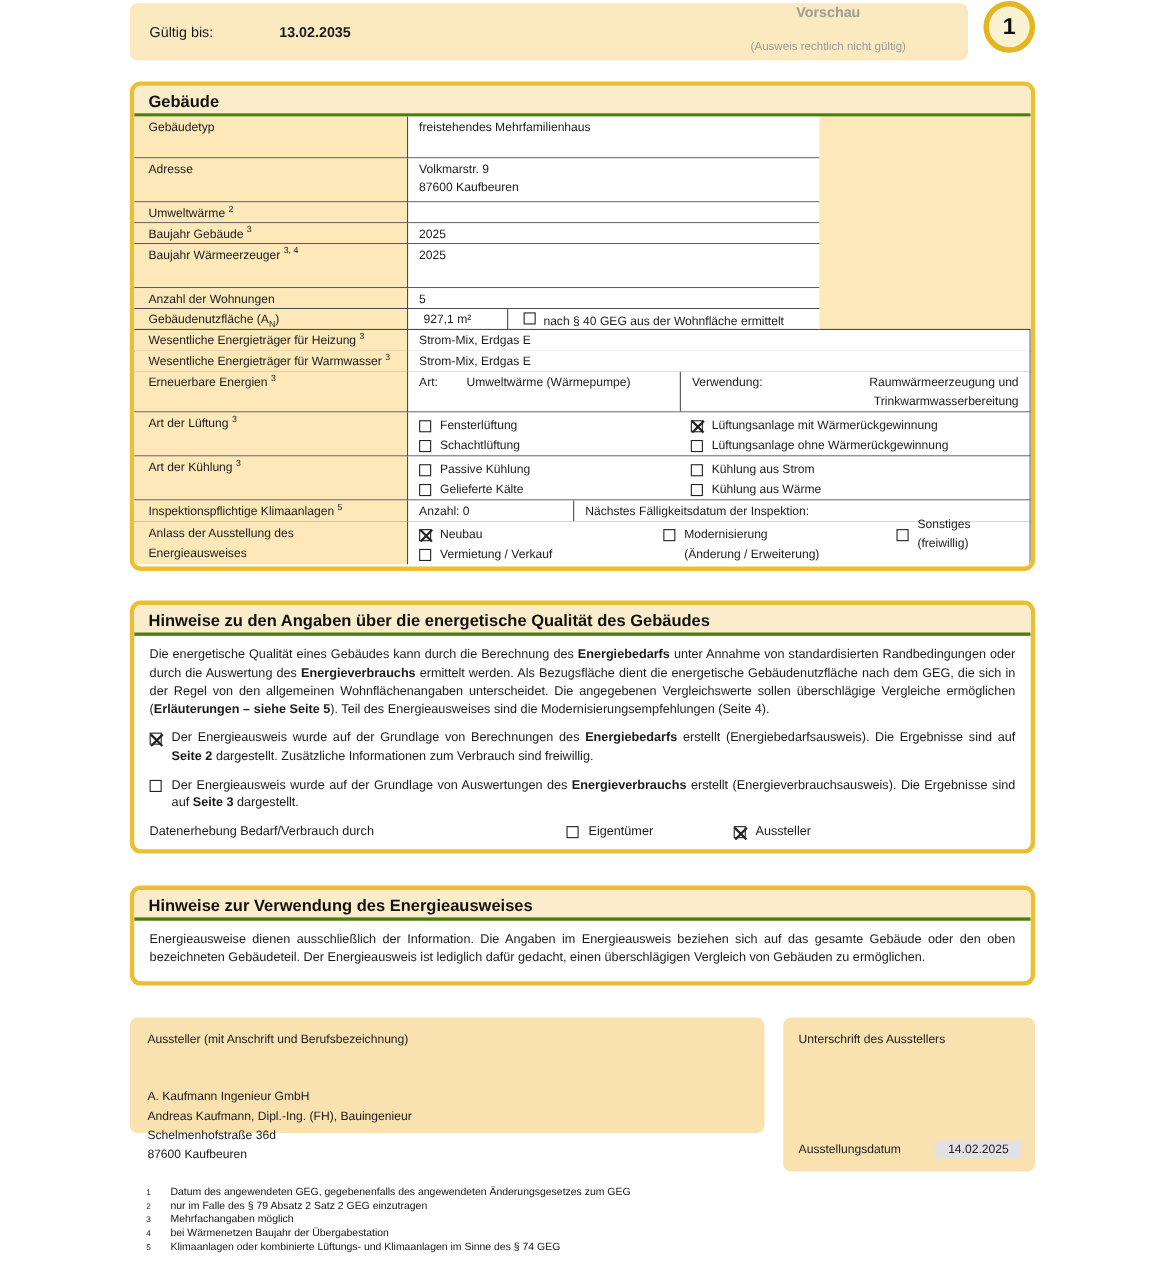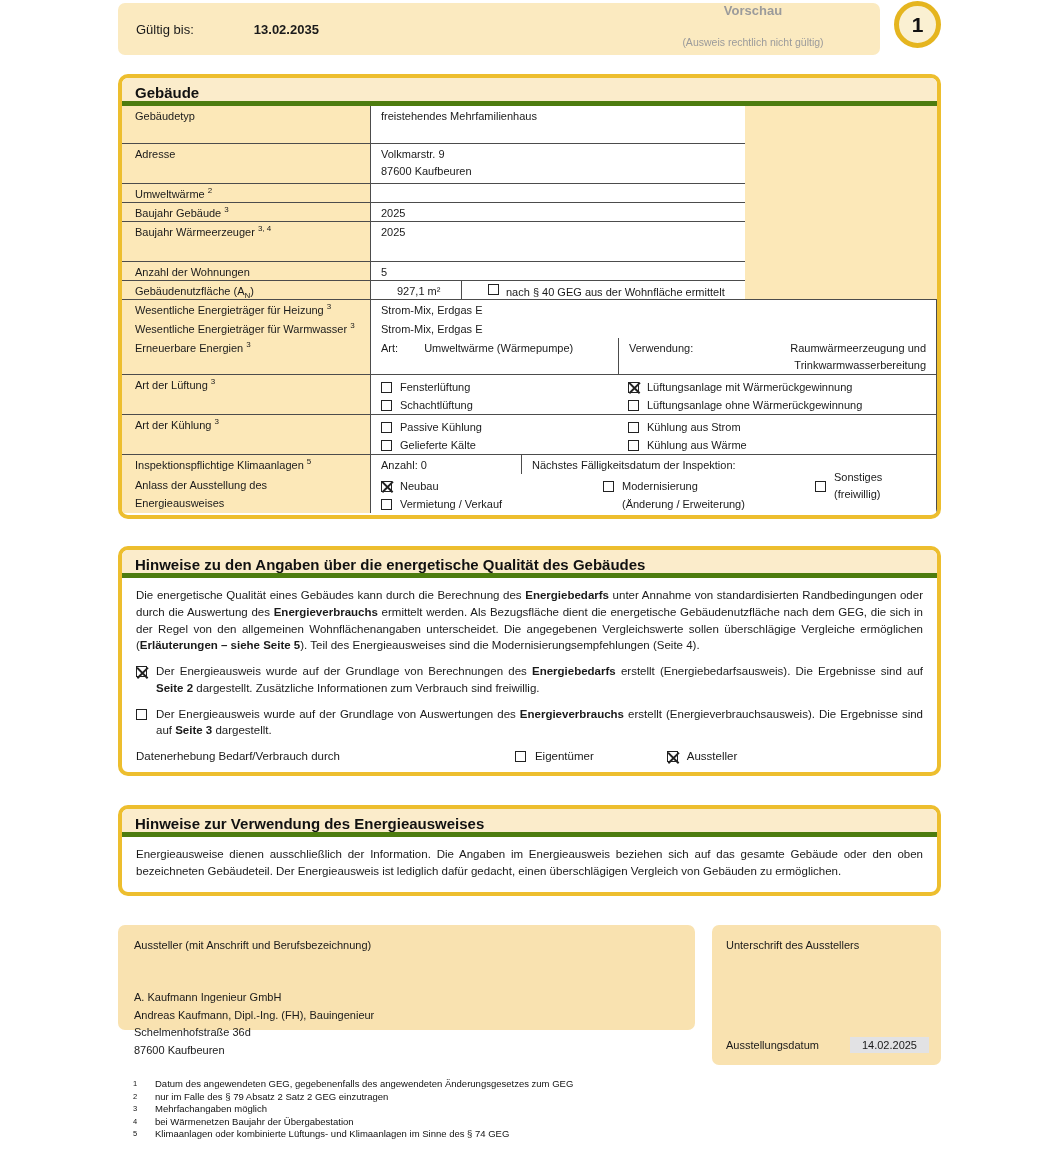--- a/index.html
+++ b/index.html
@@ -17,33 +17,33 @@
   .preview-title { font-size:13px; font-weight:bold; color:#9b9b9b; }
   .preview-sub { font-size:10.5px; color:#9b9b9b; margin-top:1px; }
   .page-badge { position:absolute; left:894px; top:1px; width:47px; height:47px; border-radius:50%;
                 background:#faf0d2; border:5px solid #e5b51f; display:flex; align-items:center;
                 justify-content:center; font-size:21px; font-weight:bold; color:#111; }
 
   
   .goldbox { position:absolute; left:118px; width:823px; border:4px solid #edbe2e;
              border-radius:10px; background:#fff; overflow:hidden; }
   .gb-header { background:#fbeccb; padding:6px 13px 5px 13px; font-size:15px; font-weight:bold;
-               color:#111; border-bottom:5px solid #4d7c0f; height:28px; }
+               color:#111; border-bottom:3px solid #4d7c0f; height:28px; }
 
   
   .tbl { font-size:11px; }
   .tbl-top { display:grid; grid-template-columns:248px 375px 1fr;
              grid-template-rows:38px 40px 19px 19px 40px 19px 19px; }
   .lbl { background:#fce8b8; border-bottom:1px solid #4c4c4c; padding:2px 6px 0 13px;
          white-space:nowrap; overflow:visible; line-height:16px; }
   .val { background:#fff; border-bottom:1px solid #4c4c4c; border-left:1px solid #4c4c4c;
          padding:2px 8px 0 10px; line-height:17px; }
   .filler { grid-column:3; grid-row:1 / span 7; background:#fce8b8; border-bottom:1px solid #4c4c4c; }
   .split { display:grid; grid-template-columns:90px 1fr; padding:0; }
-  .split > div { padding:2px 8px 0 26px; }
+  .split > div { padding:2px 8px 0 14px; }
   .split > div + div { border-left:1px solid #4c4c4c; display:flex; align-items:flex-start; gap:7px; padding-top:3px; }
   .row { display:grid; grid-template-columns:248px 1fr; }
   .row .val { border-right:1px solid #4c4c4c; }
   sup { font-size:8px; vertical-align:super; line-height:0; }
   sub { font-size:8px; vertical-align:sub; line-height:0; }
 
   .ern { display:grid; grid-template-columns:247px 1fr; padding:0 !important; }
   .ern .artcell { padding:2px 8px 0 10px; display:flex; gap:26px; }
   .ern .verwcell { border-left:1px solid #4c4c4c; padding:2px 10px 0 10px; display:flex; }
   .ern .verwcell .vl { flex:0 0 auto; }

